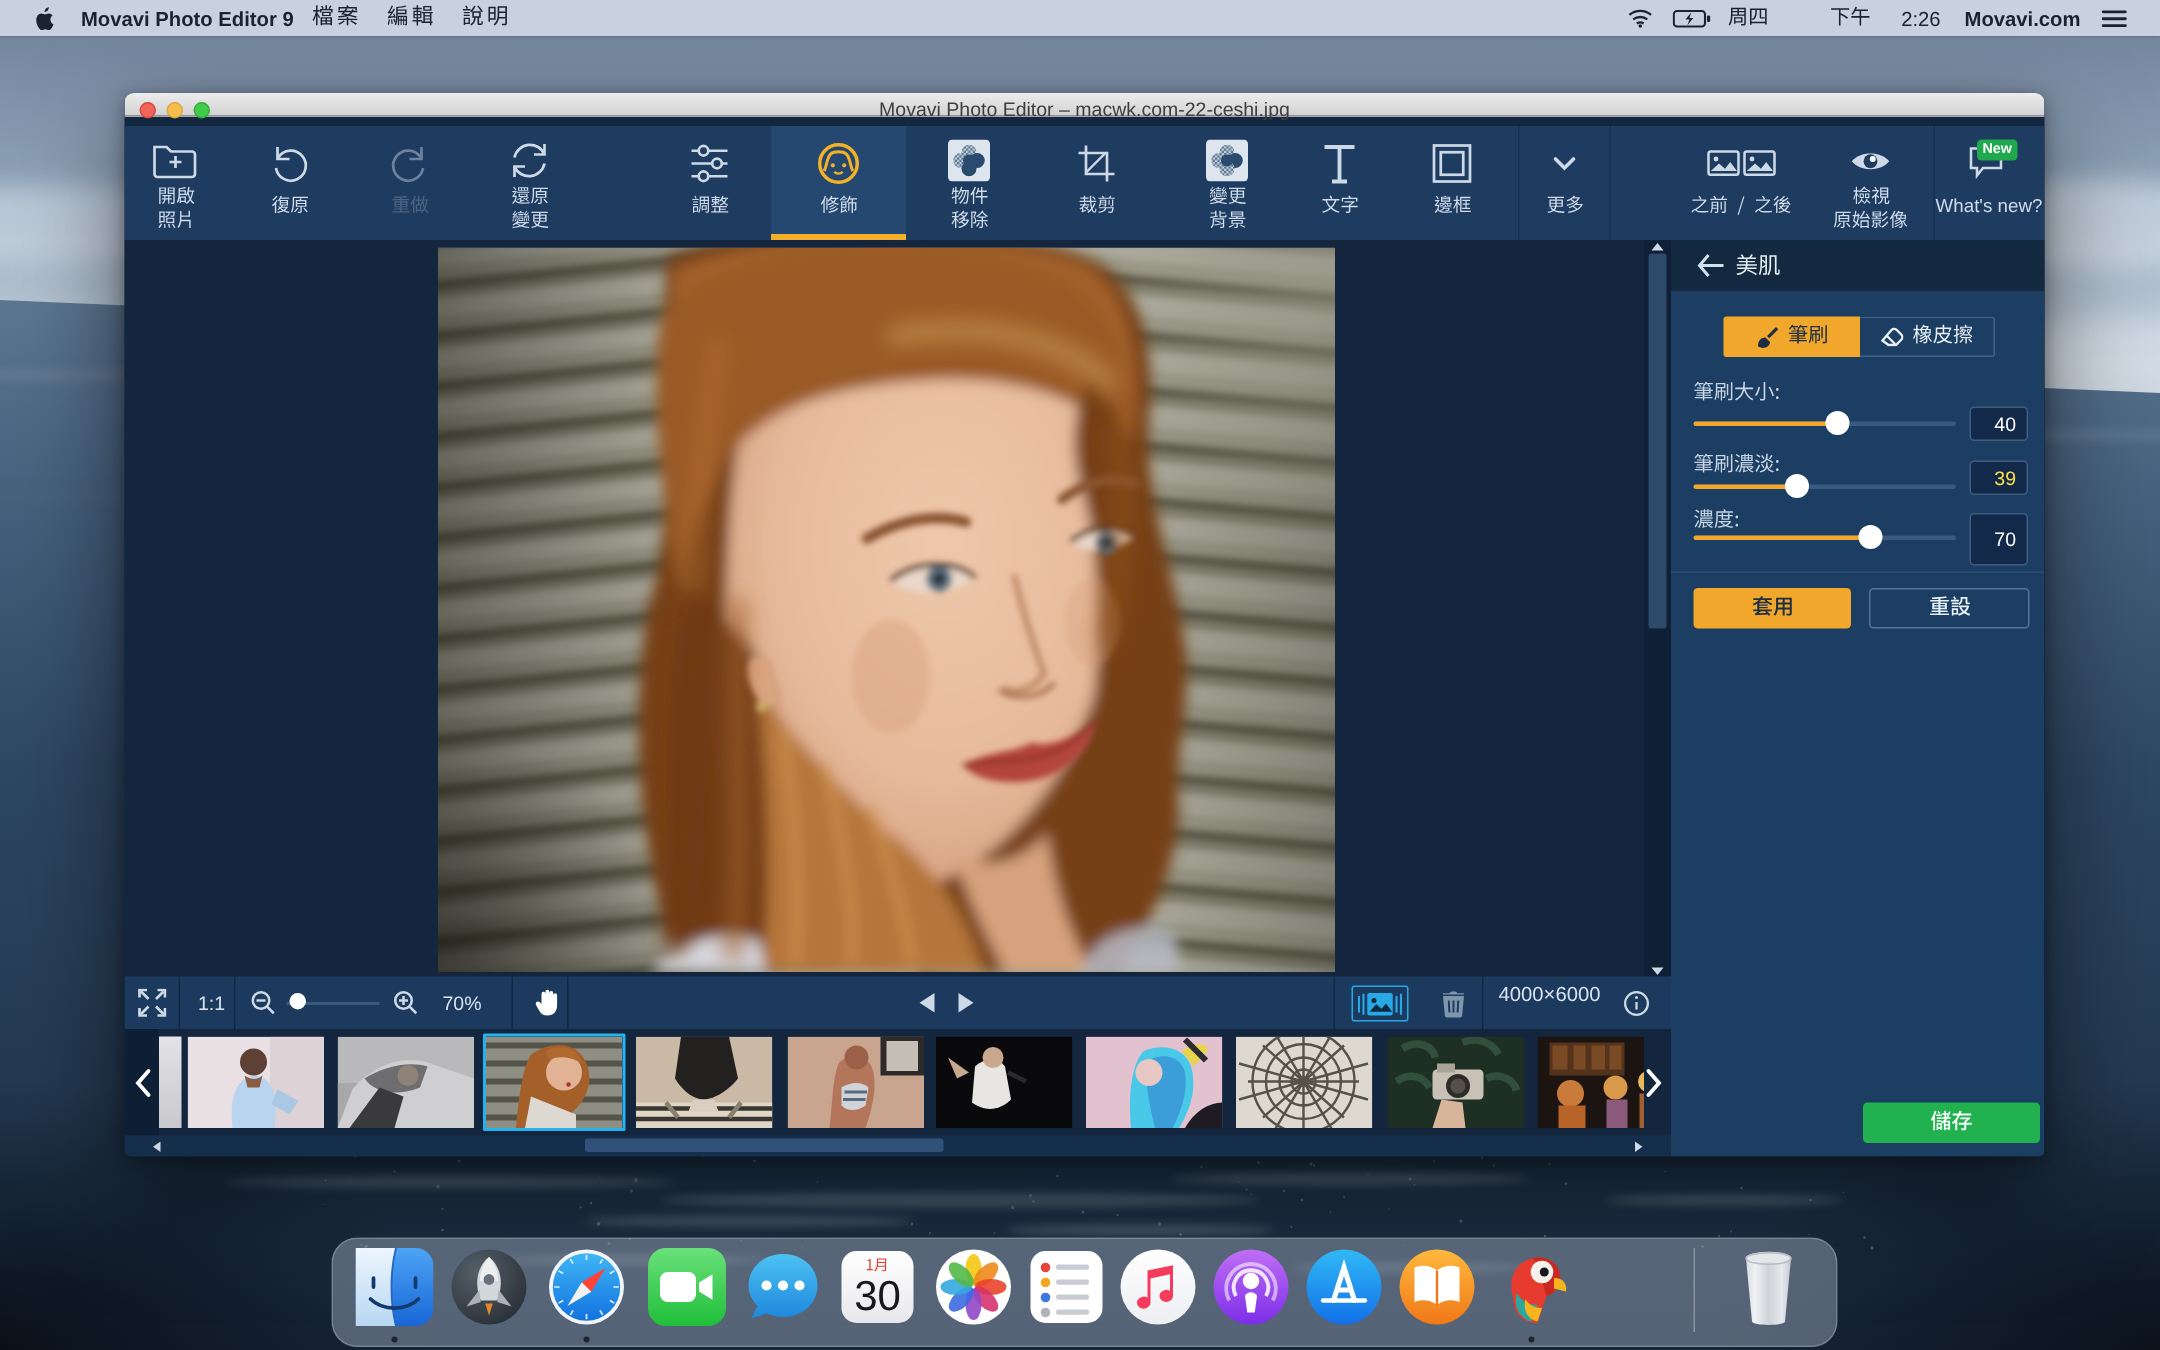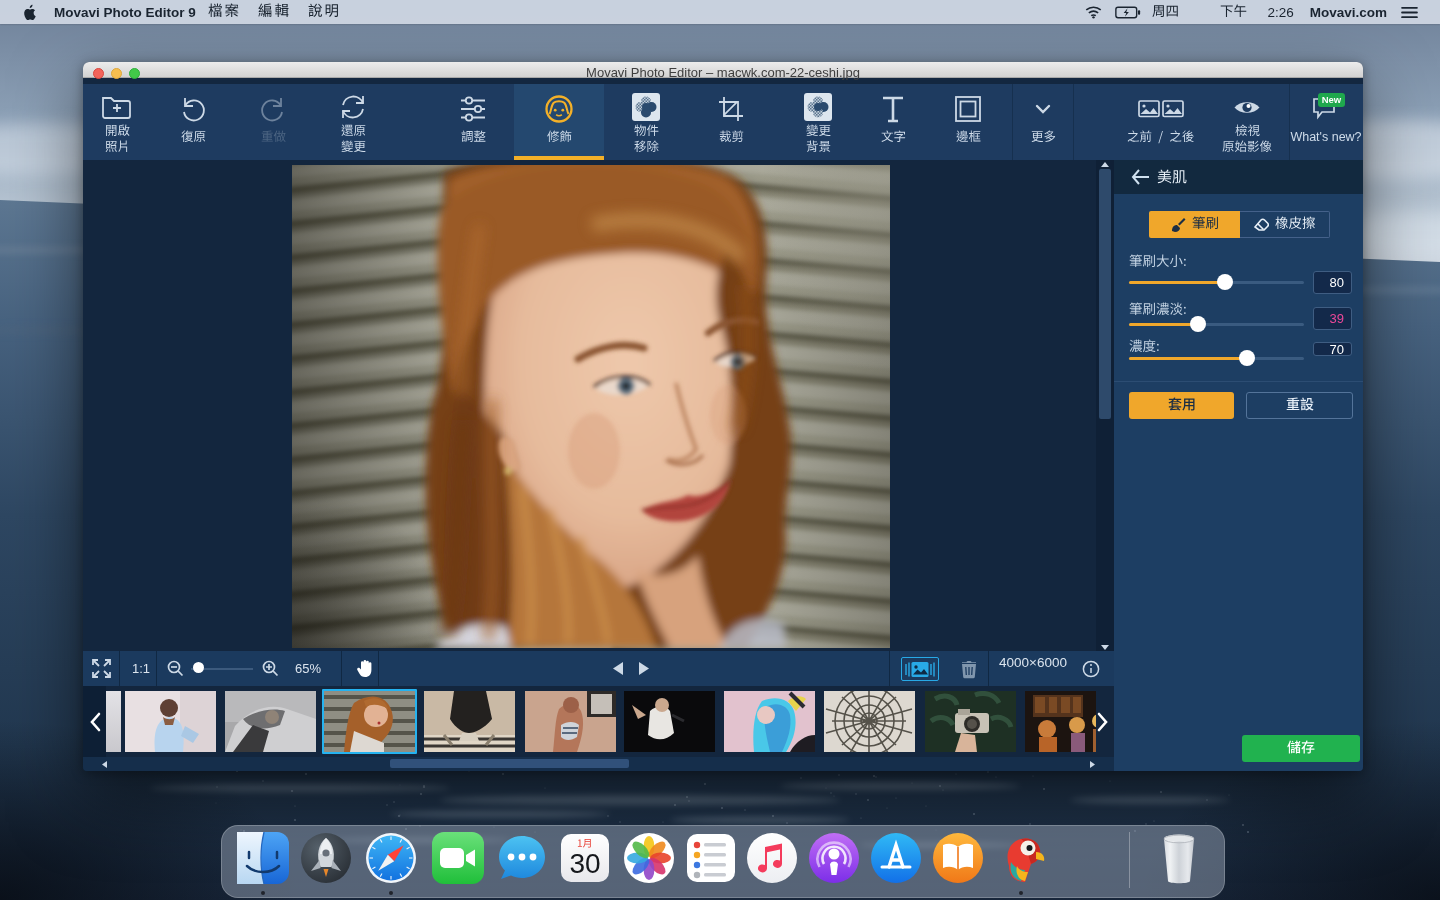--- a/index.html
+++ b/index.html
@@ -617,21 +617,21 @@
           <path d="M11.2 11.2 L15.5 15.5"></path>
           <path d="M4 7 h6"></path>
         </svg></div>
       <div class="ab" style="left:108px;top:16.5px;width:62px;height:2px;background:#3c5a7d"></div>
       <div class="ab" style="left:110px;top:11px;width:11px;height:11px;background:#fff;border-radius:50%"></div>
       <div class="ab" style="left:179px;top:9px;width:17px;height:17px"><svg width="17" height="17" viewBox="0 0 17 17" stroke="#cdd9e6" stroke-width="1.7" fill="none">
           <circle cx="7" cy="7" r="5.5"></circle>
           <path d="M11.2 11.2 L15.5 15.5"></path>
           <path d="M4 7 h6 M7 4 v6"></path>
         </svg></div>
-      <div class="ab" style="left:207px;top:0;width:36px;height:35px;color:#dbe4ee;font-size:13px;display:flex;align-items:center;justify-content:center">65%</div>
+      <div class="ab" style="left:207px;top:0;width:36px;height:35px;color:#dbe4ee;font-size:13px;display:flex;align-items:center;justify-content:center">70%</div>
       <svg class="ab" style="left:272px;top:7px" width="20" height="21" viewBox="0 0 20 21" fill="#fff">
         <path d="M6 9 V4.5 a1.3 1.3 0 0 1 2.6 0 V3.2 a1.3 1.3 0 0 1 2.6 0 V4 a1.3 1.3 0 0 1 2.6 0 v1.5 a1.3 1.3 0 0 1 2.6 0 V12 c0 4.5-2.5 7-6.3 7 c-2.8 0-4.2-1-5.6-3.2 L2.5 12.3 c-.8-1.2-.2-2.4.9-2.6 .8-.1 1.6.3 2.6 1.7 z"></path>
       </svg>
       <svg class="ab" style="left:528px;top:10px" width="13" height="15">
         <path d="M12 1 L12 14 L2 7.5 z" fill="#cdd9e6"></path>
       </svg>
       <svg class="ab" style="left:555px;top:10px" width="13" height="15">
         <path d="M1 1 L1 14 L11 7.5 z" fill="#cdd9e6"></path>
       </svg>
       <div class="ab" style="left:818px;top:6px;width:38px;height:24px;border:1.6px solid #28a9e6;border-radius:2px;display:flex;align-items:center;justify-content:center">
@@ -807,45 +807,45 @@
           <path transform="translate(0,0) scale(1,-1)" d="M248 685C278 655 316 613 334 586L385 627C367 652 328 692 297 720ZM684 685C716 656 754 615 772 588L826 628C807 654 767 693 736 720ZM769 389V324H535V389ZM459 617V562H170V506H459V447H50V389H459V324H162V267H459V207H131V149H459V86H66V27H459V-80H535V27H936V86H535V149H871V207H535V267H845V389H952V447H845V562H535V617ZM769 447H535V506H769ZM197 848C163 776 105 706 43 660C58 647 85 622 95 609C130 639 166 678 198 721H494V781H238C247 797 255 812 263 828ZM598 847C570 779 520 715 463 672C479 661 507 638 520 626C550 651 580 684 606 721H957V781H644C653 797 660 813 667 829Z"></path>
           <path transform="translate(1000.0,0) scale(1,-1)" d="M647 736V173H718V736ZM847 821V20C847 3 842 -1 826 -2C808 -2 752 -3 693 -1C704 -24 714 -58 718 -79C792 -79 848 -76 878 -64C908 -51 920 -29 920 20V821ZM192 417V30H250V353H346V-78H411V353H515V111C515 101 513 99 503 98C494 98 467 98 430 99C440 82 449 56 451 37C499 37 531 38 552 50C573 61 578 80 578 110V417H515H411V520H574V783H106V445C106 305 101 115 29 -18C46 -26 75 -48 86 -61C163 82 174 296 174 445V520H346V417ZM174 715H503V588H174Z"></path>
           <path transform="translate(2000.0,0) scale(1,-1)" d="M461 839C460 760 461 659 446 553H62V476H433C393 286 293 92 43 -16C64 -32 88 -59 100 -78C344 34 452 226 501 419C579 191 708 14 902 -78C915 -56 939 -25 958 -8C764 73 633 255 563 476H942V553H526C540 658 541 758 542 839Z"></path>
           <path transform="translate(3000.0,0) scale(1,-1)" d="M464 826V24C464 4 456 -2 436 -3C415 -4 343 -5 270 -2C282 -23 296 -59 301 -80C395 -81 457 -79 494 -66C530 -54 545 -31 545 24V826ZM705 571C791 427 872 240 895 121L976 154C950 274 865 458 777 598ZM202 591C177 457 121 284 32 178C53 169 86 151 103 138C194 249 253 430 286 577Z"></path>
           <path transform="translate(4000.0,0) scale(1,-1)" d="M139 390C175 390 205 418 205 460C205 501 175 530 139 530C102 530 73 501 73 460C73 418 102 390 139 390ZM139 -13C175 -13 205 15 205 56C205 98 175 126 139 126C102 126 73 98 73 56C73 15 102 -13 139 -13Z"></path>
         </svg>
       </div>
       <div class="ab" style="left:15px;top:121px;width:175px;height:3px;background:#3a5b80;border-radius:2px"></div>
       <div class="ab" style="left:15px;top:121px;width:96px;height:3px;background:#f0a72b;border-radius:2px"></div>
       <div class="ab" style="left:103px;top:114px;width:16px;height:16px;background:#fff;border-radius:50%"></div>
-      <div class="ab" style="left:199px;top:111px;width:39px;height:23px;background:#13294a;border:1px solid #3f5d82;border-radius:3px;color:#fff;font-size:13px;display:flex;align-items:center;justify-content:flex-end;padding-right:7px">80</div>
+      <div class="ab" style="left:199px;top:111px;width:39px;height:23px;background:#13294a;border:1px solid #3f5d82;border-radius:3px;color:#fff;font-size:13px;display:flex;align-items:center;justify-content:flex-end;padding-right:7px">40</div>
       <div class="ab" style="left:15px;top:142px">
         <svg class="t" width="57.75" height="16.88" viewBox="0 -880 4278.0 1250" style="fill:#c7d6e6">
           <path transform="translate(0,0) scale(1,-1)" d="M248 685C278 655 316 613 334 586L385 627C367 652 328 692 297 720ZM684 685C716 656 754 615 772 588L826 628C807 654 767 693 736 720ZM769 389V324H535V389ZM459 617V562H170V506H459V447H50V389H459V324H162V267H459V207H131V149H459V86H66V27H459V-80H535V27H936V86H535V149H871V207H535V267H845V389H952V447H845V562H535V617ZM769 447H535V506H769ZM197 848C163 776 105 706 43 660C58 647 85 622 95 609C130 639 166 678 198 721H494V781H238C247 797 255 812 263 828ZM598 847C570 779 520 715 463 672C479 661 507 638 520 626C550 651 580 684 606 721H957V781H644C653 797 660 813 667 829Z"></path>
           <path transform="translate(1000.0,0) scale(1,-1)" d="M647 736V173H718V736ZM847 821V20C847 3 842 -1 826 -2C808 -2 752 -3 693 -1C704 -24 714 -58 718 -79C792 -79 848 -76 878 -64C908 -51 920 -29 920 20V821ZM192 417V30H250V353H346V-78H411V353H515V111C515 101 513 99 503 98C494 98 467 98 430 99C440 82 449 56 451 37C499 37 531 38 552 50C573 61 578 80 578 110V417H515H411V520H574V783H106V445C106 305 101 115 29 -18C46 -26 75 -48 86 -61C163 82 174 296 174 445V520H346V417ZM174 715H503V588H174Z"></path>
           <path transform="translate(2000.0,0) scale(1,-1)" d="M89 772C145 743 216 696 251 662L289 724C252 757 180 801 125 827ZM36 501C92 474 163 429 198 397L234 460C198 491 126 533 71 558ZM62 -10 116 -63C168 30 230 154 277 258L230 309C178 196 110 66 62 -10ZM454 -85C471 -74 498 -63 682 -14C678 -1 673 23 672 40L527 5V167H625C681 47 784 -40 924 -78C933 -61 951 -37 965 -23C901 -9 844 16 796 50C841 70 894 96 935 126L893 165C859 140 800 106 755 84C728 108 706 136 688 167H961V225H396L399 277H884V327H399V377H948V436H332V302C332 201 319 61 221 -41C237 -49 265 -69 276 -81C342 -11 374 81 388 167H462V38C462 -2 440 -20 424 -28C435 -42 449 -69 454 -85ZM414 609H513V536H414ZM574 609H681V536H574ZM414 728H513V656H414ZM574 728H681V656H574ZM350 778V485H919V778H743V841H681V778H574V841H513V778ZM743 609H852V536H743ZM743 728H852V656H743Z"></path>
           <path transform="translate(3000.0,0) scale(1,-1)" d="M832 778C808 725 762 648 725 601L783 577C822 622 869 690 907 751ZM842 346C815 288 766 206 727 156L787 131C827 178 878 254 919 319ZM89 772C150 740 228 689 265 653L313 712C274 746 196 794 135 824ZM36 501C97 470 174 422 212 388L260 446C221 480 144 525 83 553ZM62 -10 130 -59C182 33 244 155 290 259L230 308C179 196 110 66 62 -10ZM341 744C379 688 426 613 449 568L509 611C487 652 437 725 398 780ZM329 320C370 261 420 181 445 133L506 173C481 218 428 294 387 353ZM595 840C588 587 562 484 310 430C324 416 344 387 351 369C502 405 581 460 623 550C723 494 835 423 894 372L939 432C874 484 749 558 645 613C661 674 666 749 669 840ZM591 424C581 157 552 43 270 -16C285 -32 305 -62 312 -81C502 -37 588 34 628 155C681 34 773 -46 923 -78C933 -58 953 -29 969 -13C789 16 693 125 654 279C659 323 662 371 664 424Z"></path>
           <path transform="translate(4000.0,0) scale(1,-1)" d="M139 390C175 390 205 418 205 460C205 501 175 530 139 530C102 530 73 501 73 460C73 418 102 390 139 390ZM139 -13C175 -13 205 15 205 56C205 98 175 126 139 126C102 126 73 98 73 56C73 15 102 -13 139 -13Z"></path>
         </svg>
       </div>
       <div class="ab" style="left:15px;top:163px;width:175px;height:3px;background:#3a5b80;border-radius:2px"></div>
       <div class="ab" style="left:15px;top:163px;width:69px;height:3px;background:#f0a72b;border-radius:2px"></div>
       <div class="ab" style="left:76px;top:156px;width:16px;height:16px;background:#fff;border-radius:50%"></div>
-      <div class="ab" style="left:199px;top:147px;width:39px;height:23px;background:#13294a;border:1px solid #3f5d82;border-radius:3px;color:#ec4899;font-size:13px;display:flex;align-items:center;justify-content:flex-end;padding-right:7px">39</div>
+      <div class="ab" style="left:199px;top:147px;width:39px;height:23px;background:#13294a;border:1px solid #3f5d82;border-radius:3px;color:#fde047;font-size:13px;display:flex;align-items:center;justify-content:flex-end;padding-right:7px">39</div>
       <div class="ab" style="left:15px;top:179px">
         <svg class="t" width="30.75" height="16.88" viewBox="0 -880 2278.0 1250" style="fill:#c7d6e6">
           <path transform="translate(0,0) scale(1,-1)" d="M89 772C145 743 216 696 251 662L289 724C252 757 180 801 125 827ZM36 501C92 474 163 429 198 397L234 460C198 491 126 533 71 558ZM62 -10 116 -63C168 30 230 154 277 258L230 309C178 196 110 66 62 -10ZM454 -85C471 -74 498 -63 682 -14C678 -1 673 23 672 40L527 5V167H625C681 47 784 -40 924 -78C933 -61 951 -37 965 -23C901 -9 844 16 796 50C841 70 894 96 935 126L893 165C859 140 800 106 755 84C728 108 706 136 688 167H961V225H396L399 277H884V327H399V377H948V436H332V302C332 201 319 61 221 -41C237 -49 265 -69 276 -81C342 -11 374 81 388 167H462V38C462 -2 440 -20 424 -28C435 -42 449 -69 454 -85ZM414 609H513V536H414ZM574 609H681V536H574ZM414 728H513V656H414ZM574 728H681V656H574ZM350 778V485H919V778H743V841H681V778H574V841H513V778ZM743 609H852V536H743ZM743 728H852V656H743Z"></path>
           <path transform="translate(1000.0,0) scale(1,-1)" d="M386 644V557H225V495H386V329H775V495H937V557H775V644H701V557H458V644ZM701 495V389H458V495ZM757 203C713 151 651 110 579 78C508 111 450 153 408 203ZM239 265V203H369L335 189C376 133 431 86 497 47C403 17 298 -1 192 -10C203 -27 217 -56 222 -74C347 -60 469 -35 576 7C675 -37 792 -65 918 -80C927 -61 946 -31 962 -15C852 -5 749 15 660 46C748 93 821 157 867 243L820 268L807 265ZM473 827C487 801 502 769 513 741H126V468C126 319 119 105 37 -46C56 -52 89 -68 104 -80C188 78 201 309 201 469V670H948V741H598C586 773 566 813 548 845Z"></path>
           <path transform="translate(2000.0,0) scale(1,-1)" d="M139 390C175 390 205 418 205 460C205 501 175 530 139 530C102 530 73 501 73 460C73 418 102 390 139 390ZM139 -13C175 -13 205 15 205 56C205 98 175 126 139 126C102 126 73 98 73 56C73 15 102 -13 139 -13Z"></path>
         </svg>
       </div>
       <div class="ab" style="left:15px;top:197px;width:175px;height:3px;background:#3a5b80;border-radius:2px"></div>
       <div class="ab" style="left:15px;top:197px;width:118px;height:3px;background:#f0a72b;border-radius:2px"></div>
       <div class="ab" style="left:125px;top:190px;width:16px;height:16px;background:#fff;border-radius:50%"></div>
-      <div class="ab" style="left:199px;top:182px;width:39px;height:14px;background:#13294a;border:1px solid #3f5d82;border-radius:3px;color:#fff;font-size:13px;display:flex;align-items:center;justify-content:flex-end;padding-right:7px">70</div>
+      <div class="ab" style="left:199px;top:182px;width:39px;height:35px;background:#13294a;border:1px solid #3f5d82;border-radius:3px;color:#fff;font-size:13px;display:flex;align-items:center;justify-content:flex-end;padding-right:7px">70</div>
       <div class="ab" style="left:0;top:221px;width:249px;height:1px;background:#2c4d73"></div>
       <div class="ab" style="left:15px;top:232px;width:105px;height:27px;background:#f0a72b;border-radius:3px;display:flex;align-items:center;justify-content:center">
         <svg class="t" width="28.0" height="17.5" viewBox="0 -880 2000.0 1250" style="fill:#1c2e44">
           <path transform="translate(0,0) scale(1,-1)" d="M585 671C611 640 641 608 673 579H344C376 609 404 639 429 671ZM162 -63H163C200 -50 257 -49 750 -24C770 -47 788 -68 800 -85L885 -39C847 8 773 81 714 134H941V214H346V270H747V335H346V389H747V453H346V506H744V520C799 478 856 443 910 417C924 440 953 473 973 490C876 528 768 597 691 671H939V751H486C502 776 516 801 528 827L430 844C416 813 399 782 377 751H63V671H312C243 598 150 530 31 479C51 463 78 430 90 408C149 436 202 467 250 502V214H60V134H293C253 96 214 67 197 56C173 39 154 27 134 24C143 1 156 -39 162 -59ZM625 103 685 44 293 29C337 60 380 96 420 134H686Z"></path>
           <path transform="translate(1000.0,0) scale(1,-1)" d="M148 775V415C148 274 138 95 28 -28C49 -40 88 -71 102 -90C176 -8 212 105 229 216H460V-74H555V216H799V36C799 17 792 11 773 11C755 10 687 9 623 13C636 -12 651 -54 654 -78C747 -79 807 -78 844 -63C880 -48 893 -20 893 35V775ZM242 685H460V543H242ZM799 685V543H555V685ZM242 455H460V306H238C241 344 242 380 242 414ZM799 455V306H555V455Z"></path>
         </svg>
       </div>
       <div class="ab" style="left:132px;top:232px;width:107px;height:27px;border:1px solid #54749a;border-radius:3px;display:flex;align-items:center;justify-content:center">
         <svg class="t" width="28.0" height="17.5" viewBox="0 -880 2000.0 1250" style="fill:#e8f0f8">
           <path transform="translate(0,0) scale(1,-1)" d="M156 540V226H448V167H124V94H448V22H49V-54H953V22H543V94H888V167H543V226H851V540H543V591H946V667H543V733C657 741 765 753 852 767L805 841C641 812 364 795 130 789C139 770 149 737 150 715C244 717 347 720 448 726V667H55V591H448V540ZM248 354H448V291H248ZM543 354H755V291H543ZM248 475H448V413H248ZM543 475H755V413H543Z"></path>

